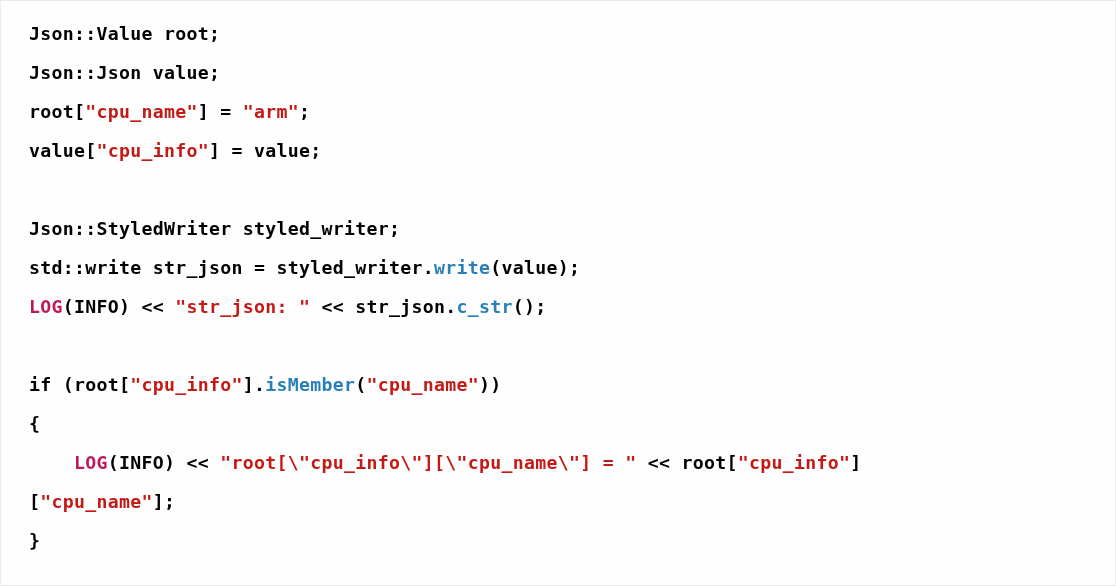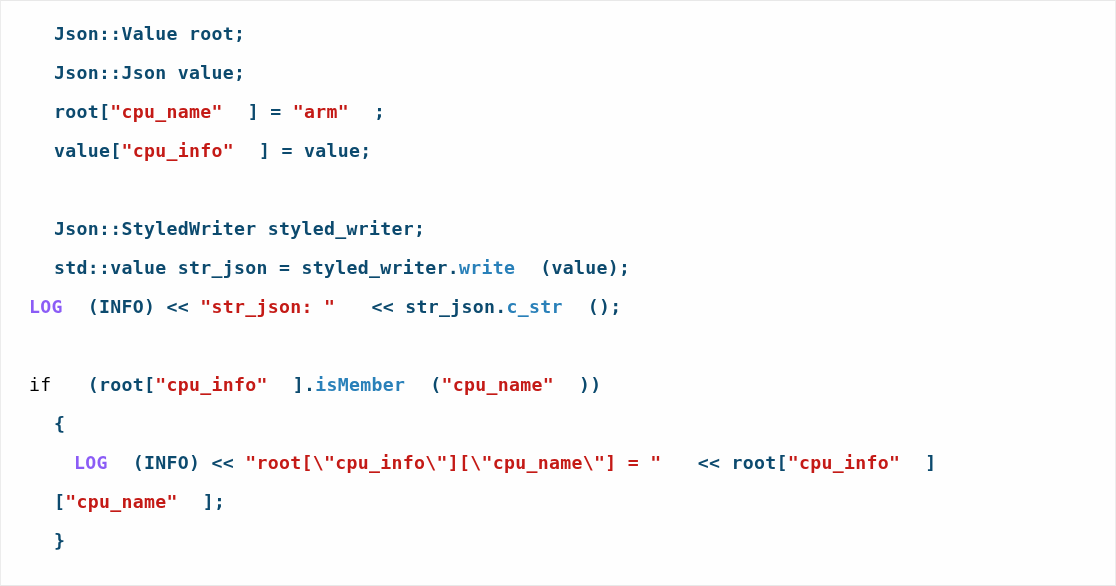--- a/index.html
+++ b/index.html
@@ -22,35 +22,35 @@
       border-right: 1px solid #ececec;
       padding: 14px 28px;
       font-family: "Courier New", Consolas, Monaco, monospace;
       font-size: 18.2px;
       line-height: 38px;
       font-weight: bold;
       letter-spacing: 0.3px;
       white-space: pre;
       color: #000000;
     }
-    .tok-plain { color: #0c4a6e; margin-left: 25px; }
+    .tok-plain { color: #000000; }
     .tok-string { color: #c41a16; }
     .tok-func { color: #2980b9; }
-    .tok-macro { color: #8b5cf6; }
-    .tok-keyword { color: #000000; font-weight: normal; }
+    .tok-macro { color: #be185d; }
+    .tok-keyword { color: #000000; font-weight: bold; }
   </style>
 </head>
 <body>
 
 <pre class="code-container"><code id="code-target"><span class="tok-plain">Json::Value root;</span>
 <span class="tok-plain">Json::Json value;</span>
 <span class="tok-plain">root[</span><span class="tok-string">"cpu_name"</span><span class="tok-plain">] = </span><span class="tok-string">"arm"</span><span class="tok-plain">;</span>
 <span class="tok-plain">value[</span><span class="tok-string">"cpu_info"</span><span class="tok-plain">] = value;</span>
 
 <span class="tok-plain">Json::StyledWriter styled_writer;</span>
-<span class="tok-plain">std::value str_json = styled_writer.</span><span class="tok-func">write</span><span class="tok-plain">(value);</span>
+<span class="tok-plain">std::write str_json = styled_writer.</span><span class="tok-func">write</span><span class="tok-plain">(value);</span>
 <span class="tok-macro">LOG</span><span class="tok-plain">(INFO) &lt;&lt; </span><span class="tok-string">"str_json: "</span><span class="tok-plain"> &lt;&lt; str_json.</span><span class="tok-func">c_str</span><span class="tok-plain">();</span>
 
 <span class="tok-keyword">if</span><span class="tok-plain"> (root[</span><span class="tok-string">"cpu_info"</span><span class="tok-plain">].</span><span class="tok-func">isMember</span><span class="tok-plain">(</span><span class="tok-string">"cpu_name"</span><span class="tok-plain">))</span>
 <span class="tok-plain">{</span>
     <span class="tok-macro">LOG</span><span class="tok-plain">(INFO) &lt;&lt; </span><span class="tok-string">"root[\"cpu_info\"][\"cpu_name\"] = "</span><span class="tok-plain"> &lt;&lt; root[</span><span class="tok-string">"cpu_info"</span><span class="tok-plain">]</span>
 <span class="tok-plain">[</span><span class="tok-string">"cpu_name"</span><span class="tok-plain">];</span>
 <span class="tok-plain">}</span></code></pre>
 
 </body></html>

